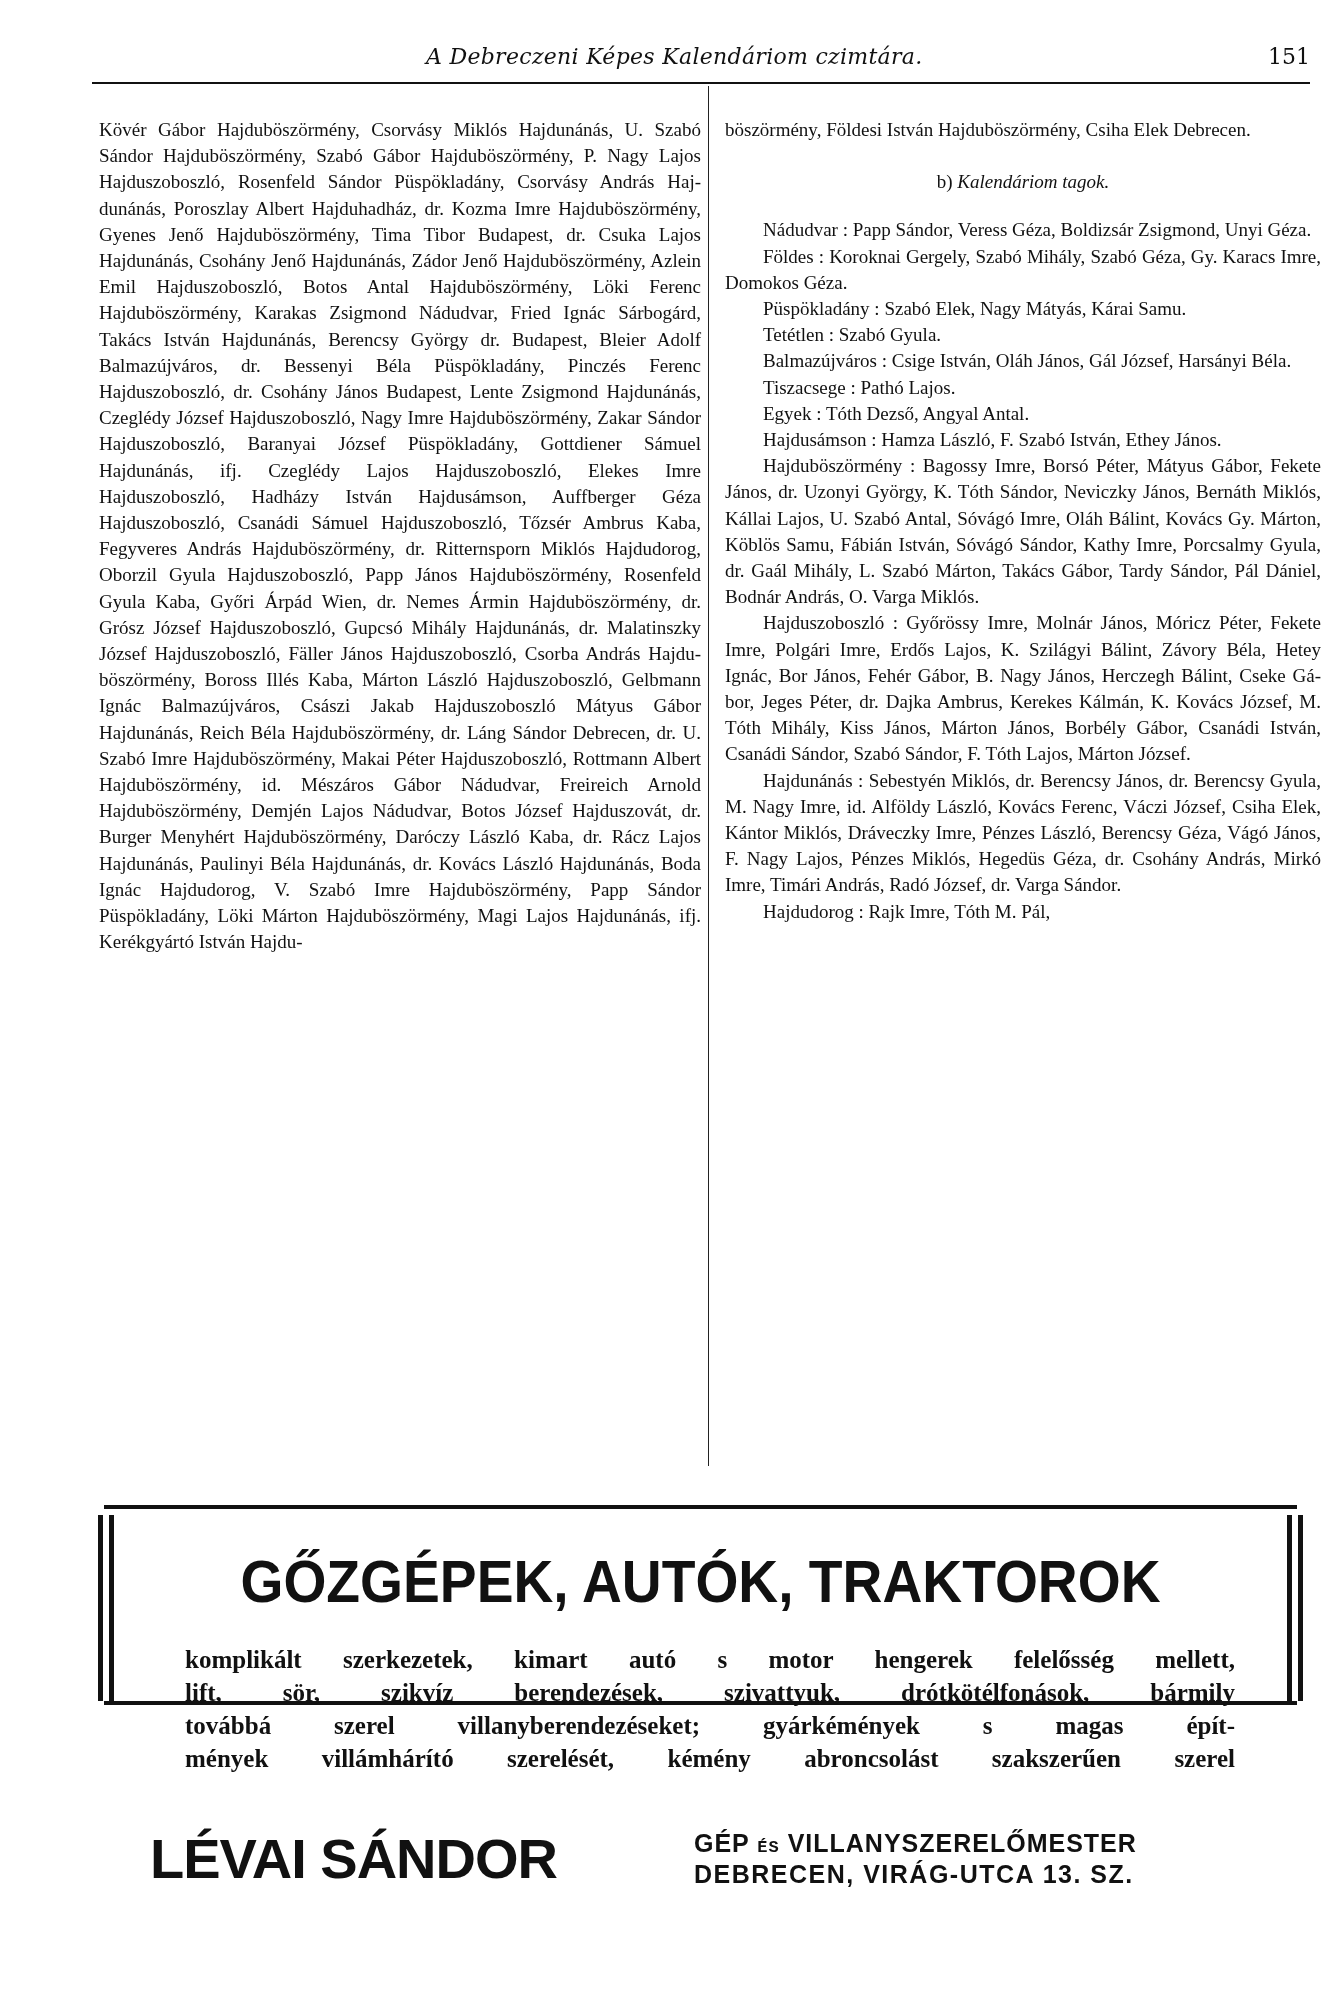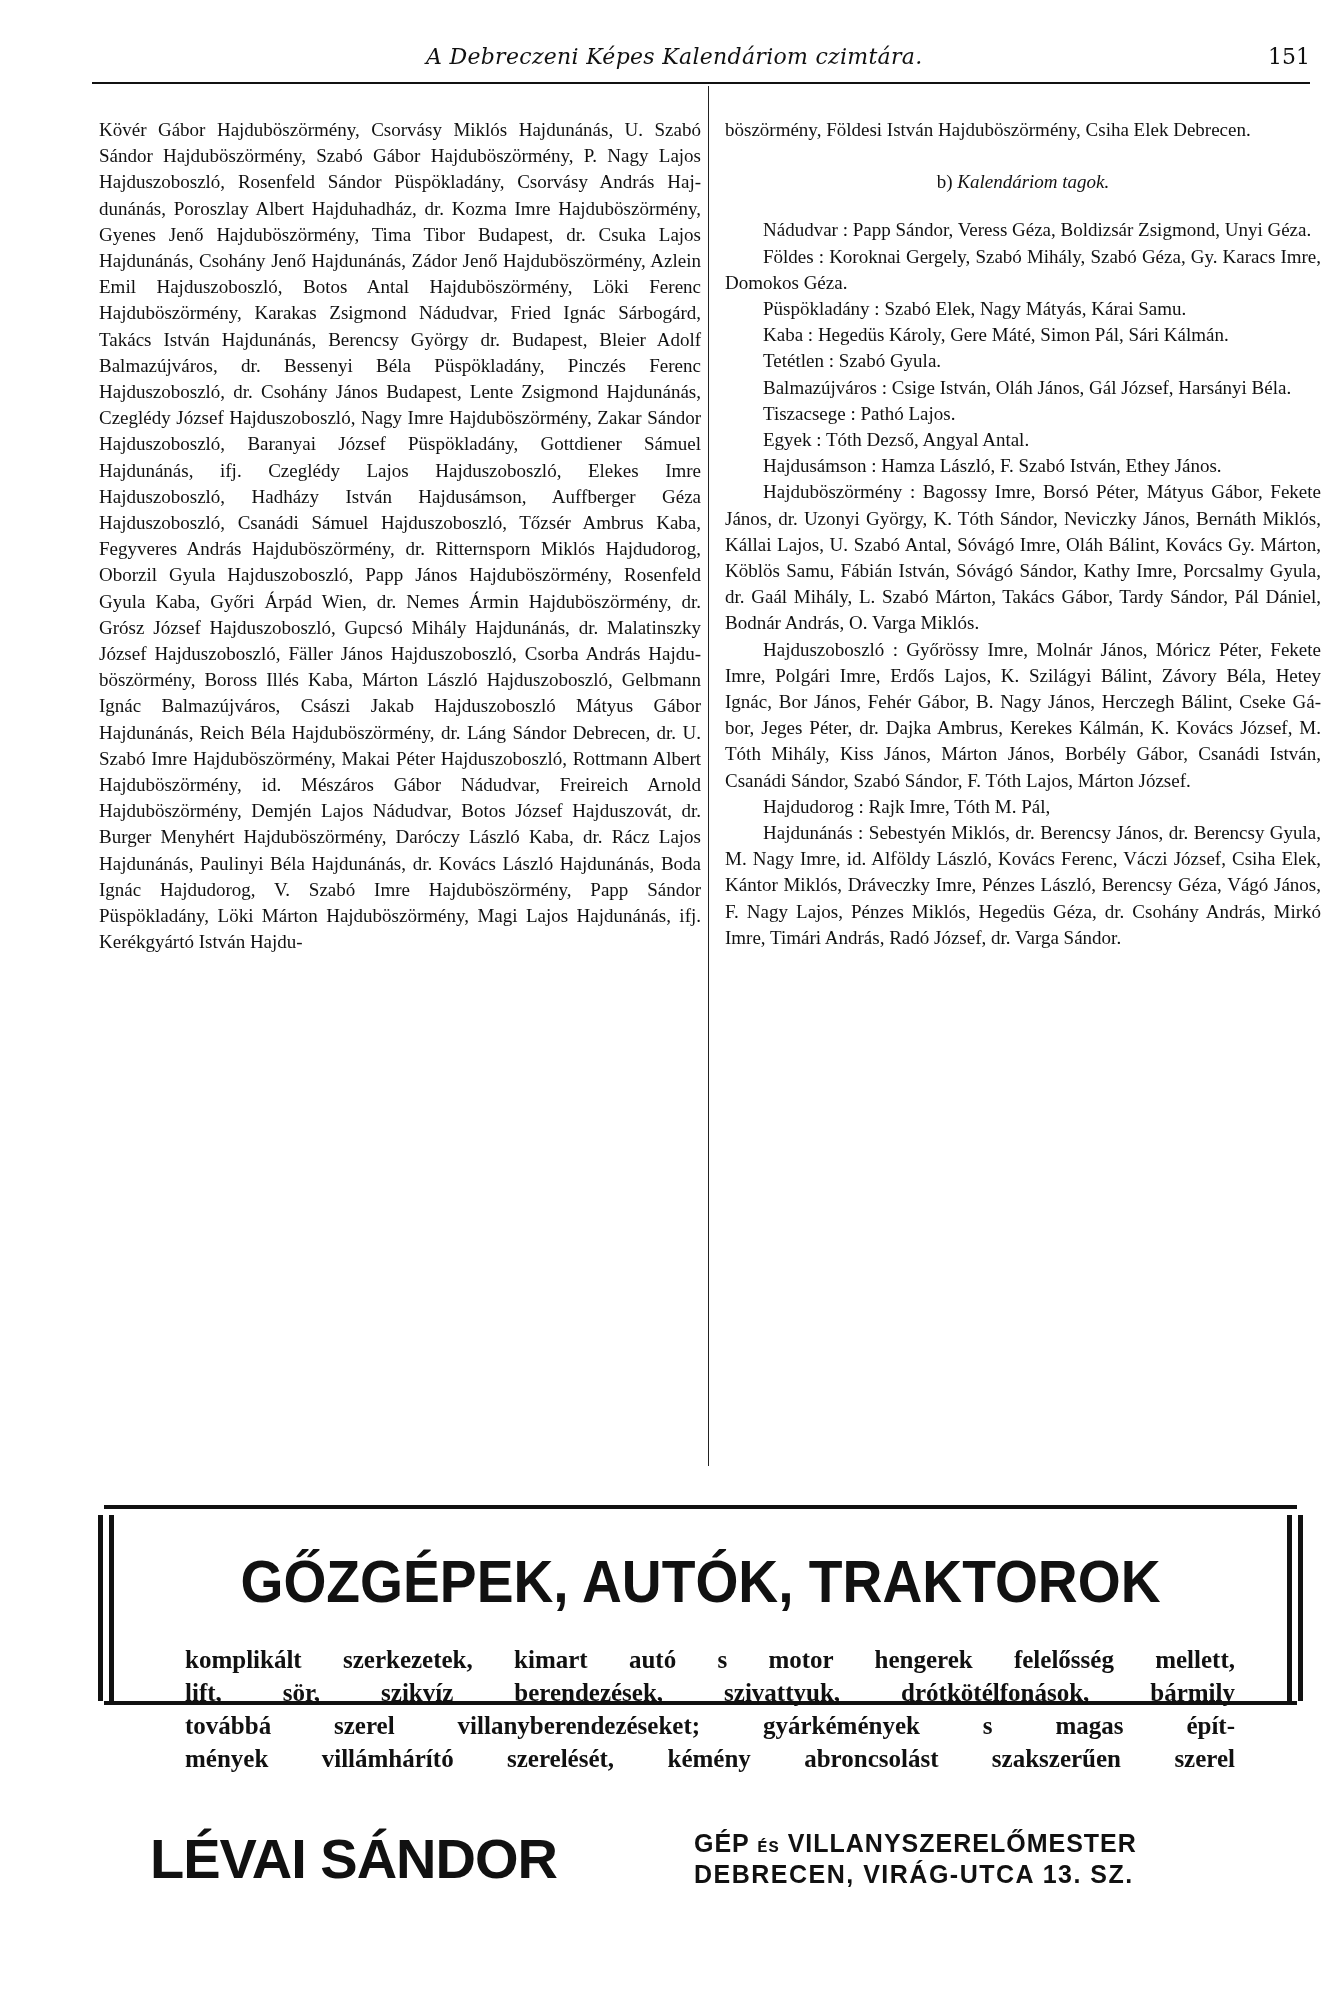--- a/index.html
+++ b/index.html
@@ -96,30 +96,29 @@
   <div class="col col-right">
     <p>böszörmény, Földesi István Hajduböször­mény, Csiha Elek Debrecen.</p>
     <p class="subhead">
       <span>b)</span>
       <span class="sub-title">Kalendáriom tagok.</span>
     </p>
     <div id="entries">
         <p class="indent"><span>Nádudvar</span> : <span>Papp Sándor, Veress Géza, Boldizsár Zsigmond, Unyi Géza.</span></p>
         <p class="indent"><span>Földes</span> : <span>Koroknai Gergely, Szabó Mi­hály, Szabó Géza, Gy. Karacs Imre, Domokos Géza.</span></p>
         <p class="indent"><span>Püspökladány</span> : <span>Szabó Elek, Nagy Má­tyás, Kárai Samu.</span></p>
-        <p class="indent"><span>Kaba</span> : <span>Hegedüs Károly, Gere Máté, Si­mon Pál, Sári Kálmán.</span></p>
         <p class="indent"><span>Tetétlen</span> : <span>Szabó Gyula.</span></p>
         <p class="indent"><span>Balmazújváros</span> : <span>Csige István, Oláh János, Gál József, Harsányi Béla.</span></p>
         <p class="indent"><span>Tiszacsege</span> : <span>Pathó Lajos.</span></p>
         <p class="indent"><span>Egyek</span> : <span>Tóth Dezső, Angyal Antal.</span></p>
         <p class="indent"><span>Hajdusámson</span> : <span>Hamza László, F. Szabó István, Ethey János.</span></p>
         <p class="indent"><span>Hajduböszörmény</span> : <span>Bagossy Imre, Borsó Péter, Mátyus Gábor, Fekete János, dr. Uzonyi György, K. Tóth Sándor, Neviczky János, Bernáth Miklós, Kállai Lajos, U. Szabó Antal, Sóvágó Imre, Oláh Bálint, Kovács Gy. Márton, Köblös Samu, Fábián István, Sóvágó Sándor, Kathy Imre, Por­csalmy Gyula, dr. Gaál Mihály, L. Szabó Márton, Takács Gábor, Tardy Sándor, Pál Dániel, Bodnár András, O. Varga Miklós.</span></p>
         <p class="indent"><span>Hajduszoboszló</span> : <span>Győrössy Imre, Molnár János, Móricz Péter, Fekete Imre, Polgári Imre, Erdős Lajos, K. Szilágyi Bálint, Závory Béla, Hetey Ignác, Bor János, Fehér Gábor, B. Nagy János, Herczegh Bálint, Cseke Gá­bor, Jeges Péter, dr. Dajka Ambrus, Kerekes Kálmán, K. Kovács József, M. Tóth Mihály, Kiss János, Márton János, Borbély Gábor, Csanádi István, Csanádi Sándor, Szabó Sán­dor, F. Tóth Lajos, Márton József.</span></p>
+        <p class="indent"><span>Hajdunánás</span> : <span>Sebestyén Miklós, dr. Be­rencsy János, dr. Berencsy Gyula, M. Nagy Imre, id. Alföldy László, Kovács Ferenc, Váczi József, Csiha Elek, Kántor Miklós, Dráveczky Imre, Pénzes László, Berencsy Géza, Vágó János, F. Nagy Lajos, Pénzes Miklós, Hegedüs Géza, dr. Csohány András, Mirkó Imre, Timári András, Radó József, dr. Varga Sándor.</span></p>
         <p class="indent"><span>Hajdudorog</span> : <span>Rajk Imre, Tóth M. Pál,</span></p>
-        <p class="indent"><span>Hajdunánás</span> : <span>Sebestyén Miklós, dr. Be­rencsy János, dr. Berencsy Gyula, M. Nagy Imre, id. Alföldy László, Kovács Ferenc, Váczi József, Csiha Elek, Kántor Miklós, Dráveczky Imre, Pénzes László, Berencsy Géza, Vágó János, F. Nagy Lajos, Pénzes Miklós, Hegedüs Géza, dr. Csohány András, Mirkó Imre, Timári András, Radó József, dr. Varga Sándor.</span></p>
       </div>
   </div>
 
   <div class="ad-box">
     <div class="ad-headline">GŐZGÉPEK, AUTÓK, TRAKTOROK</div>
   </div>
   <div class="ad-body" style="top:1643px; left:153px; width:1050px;">
     <p>komplikált szerkezetek, kimart autó s motor hengerek felelősség mellett,</p>
     <p>lift, sör, szikvíz berendezések, szivattyuk, drótkötélfonások, bármily</p>
     <p>továbbá szerel villanyberendezéseket; gyárkémények s magas épít-</p>

